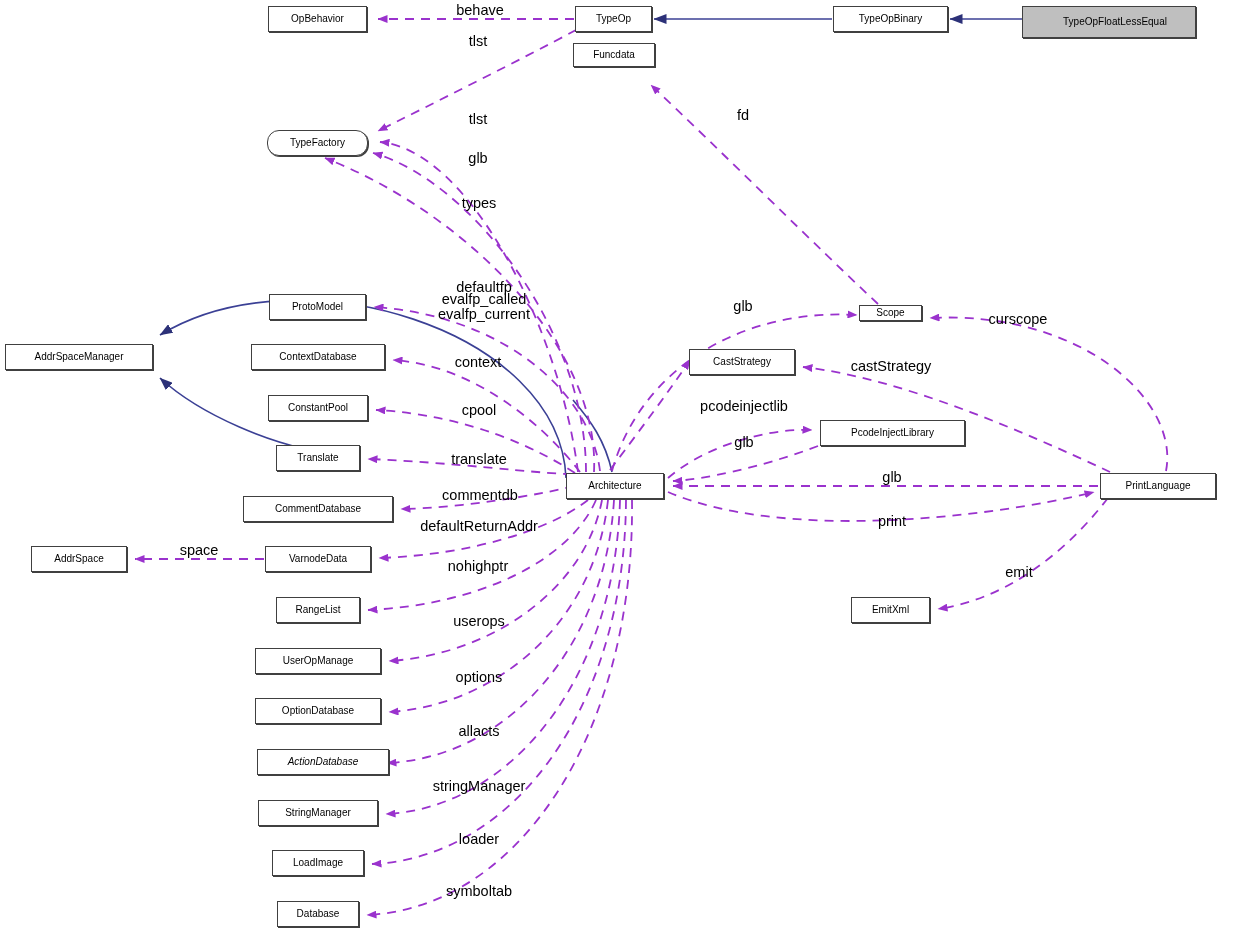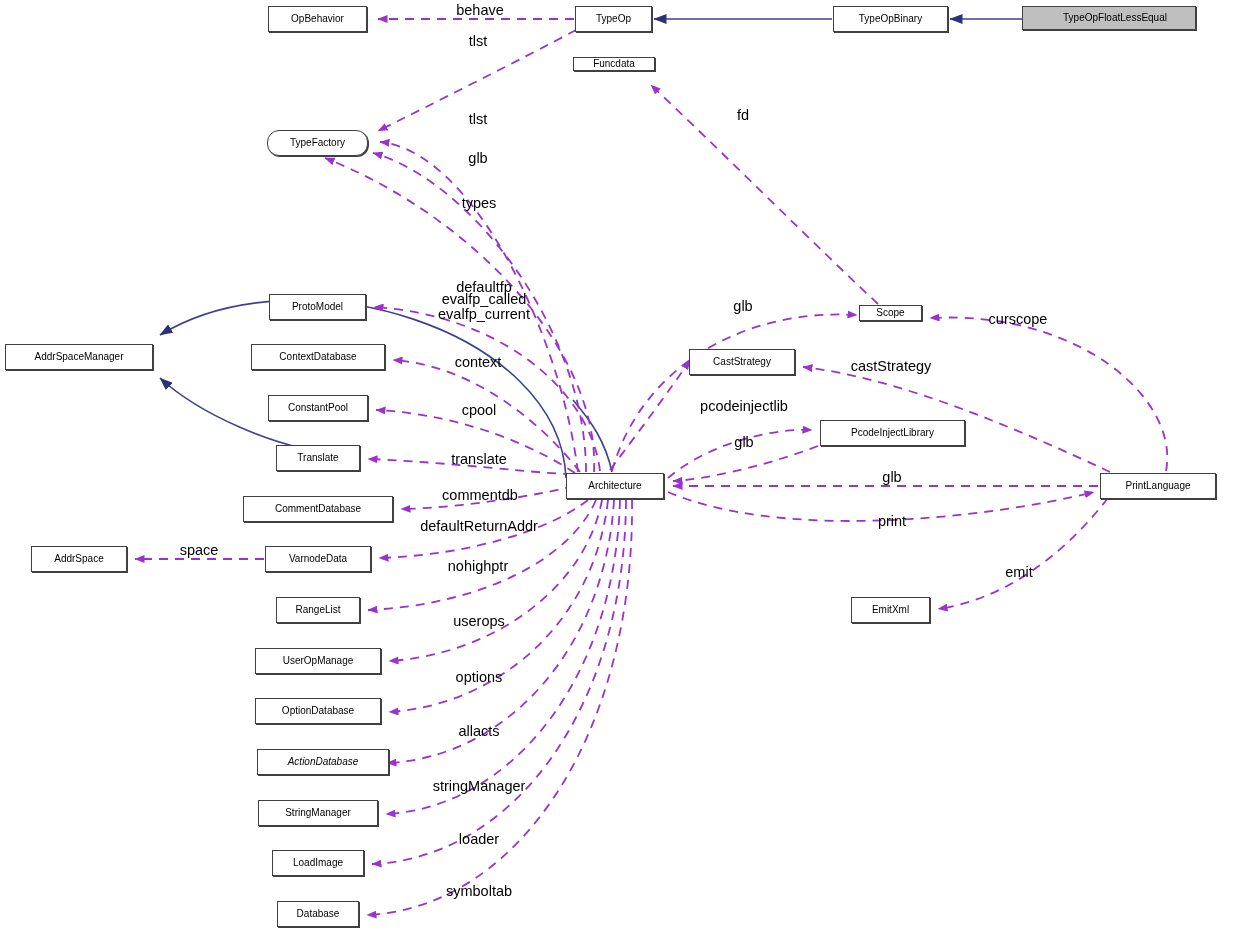--- a/index.html
+++ b/index.html
@@ -140,24 +140,24 @@
   <div id="nodes-container">
       <div class="node" style="left: 268px; top: 6px; width: 99px; height: 26px;">
         <span>OpBehavior</span>
       </div>
       <div class="node" style="left: 575px; top: 6px; width: 77px; height: 26px;">
         <span>TypeOp</span>
       </div>
       <div class="node" style="left: 833px; top: 6px; width: 115px; height: 26px;">
         <span>TypeOpBinary</span>
       </div>
-      <div class="node highlight" style="left: 1022px; top: 6px; width: 174px; height: 24px; padding-left: 12px;">
+      <div class="node highlight" style="left: 1022px; top: 6px; width: 174px; height: 32px; padding-left: 12px;">
         <span>TypeOpFloatLessEqual</span>
       </div>
-      <div class="node" style="left: 573px; top: 57px; width: 82px; height: 14px;">
+      <div class="node" style="left: 573px; top: 43px; width: 82px; height: 24px;">
         <span>Funcdata</span>
       </div>
       <div class="node" style="left: 267px; top: 130px; width: 101px; height: 26px; border-radius: 12px;">
         <span>TypeFactory</span>
       </div>
       <div class="node" style="left: 5px; top: 344px; width: 148px; height: 26px;">
         <span>AddrSpaceManager</span>
       </div>
       <div class="node" style="left: 269px; top: 294px; width: 97px; height: 26px;">
         <span>ProtoModel</span>

